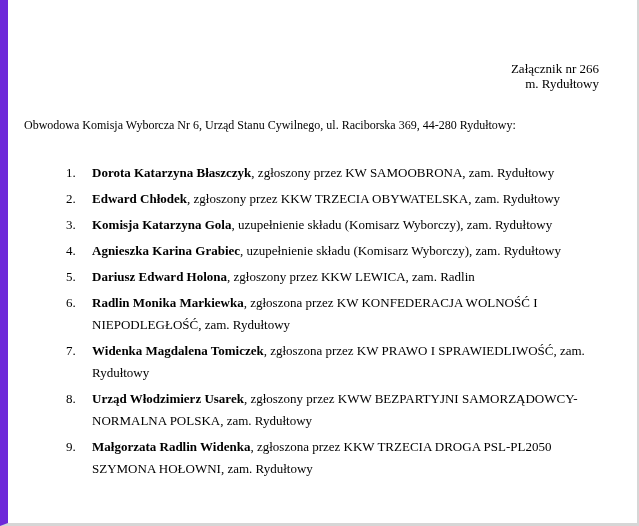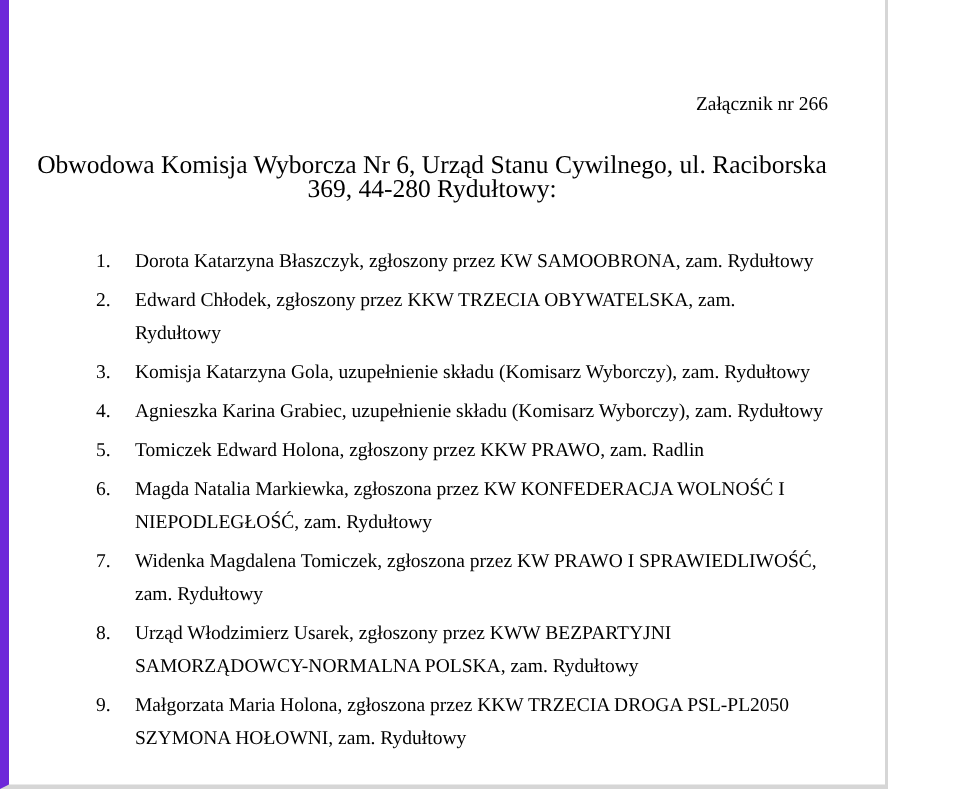--- a/index.html
+++ b/index.html
@@ -12,42 +12,41 @@
     background: #ffffff;
     font-family: "Liberation Serif", "DejaVu Serif", serif;
     color: #000000;
     overflow: hidden;
     position: relative;
   }
   .page {
     position: absolute;
     top: 0;
     left: 0;
-    width: 592px;
+    width: 639px;
     height: 526px;
     background: #ffffff;
-    border-left: 6px solid #6d28d9;
+    border-left: 8px solid #6d28d9;
     border-right: 2px solid #d6d6d6;
     border-bottom: 3px solid #d6d6d6;
     box-sizing: border-box;
   }
   .attachment-block {
     margin-top: 61px;
     margin-right: 38px;
     text-align: right;
     font-size: 13px;
     line-height: 15px;
   }
   .heading {
     margin-top: 26px;
     margin-left: 16px;
     margin-right: 36px;
-    font-size: 17px;
+    font-size: 12px;
     line-height: 16px;
-    text-align: center;
   }
   .member-list {
     margin-top: 29px;
     margin-left: 58px;
     margin-right: 40px;
   }
   .member-row {
     display: flex;
     align-items: flex-start;
     font-size: 13px;
@@ -55,30 +54,31 @@
     margin-bottom: 4px;
   }
   .member-num {
     width: 26px;
     flex: 0 0 26px;
   }
   .member-text {
     flex: 1;
   }
   .member-name {
-    font-weight: normal;
+    font-weight: bold;
   }
 </style>
 </head>
 <body>
 
 <div class="page">
 
   <div class="attachment-block">
     <div>Załącznik nr 266</div>
+    <div>m. Rydułtowy</div>
   </div>
 
   <div class="heading">Obwodowa Komisja Wyborcza Nr 6, Urząd Stanu Cywilnego, ul. Raciborska 369, 44-280 Rydułtowy:</div>
 
   <div class="member-list">
 
     <div class="member-row">
       <span class="member-num">1.</span>
       <span class="member-text"><span class="member-name">Dorota Katarzyna Błaszczyk</span><span>, zgłoszony przez KW SAMOOBRONA, zam. Rydułtowy</span></span>
     </div>
@@ -93,38 +93,38 @@
       <span class="member-text"><span class="member-name">Komisja Katarzyna Gola</span><span>, uzupełnienie składu (Komisarz Wyborczy), zam. Rydułtowy</span></span>
     </div>
 
     <div class="member-row">
       <span class="member-num">4.</span>
       <span class="member-text"><span class="member-name">Agnieszka Karina Grabiec</span><span>, uzupełnienie składu (Komisarz Wyborczy), zam. Rydułtowy</span></span>
     </div>
 
     <div class="member-row">
       <span class="member-num">5.</span>
-      <span class="member-text"><span class="member-name">Tomiczek Edward Holona</span><span>, zgłoszony przez KKW PRAWO, zam. Radlin</span></span>
+      <span class="member-text"><span class="member-name">Dariusz Edward Holona</span><span>, zgłoszony przez KKW LEWICA, zam. Radlin</span></span>
     </div>
 
     <div class="member-row">
       <span class="member-num">6.</span>
-      <span class="member-text"><span class="member-name">Magda Natalia Markiewka</span><span>, zgłoszona przez KW KONFEDERACJA WOLNOŚĆ I NIEPODLEGŁOŚĆ, zam. Rydułtowy</span></span>
+      <span class="member-text"><span class="member-name">Radlin Monika Markiewka</span><span>, zgłoszona przez KW KONFEDERACJA WOLNOŚĆ I NIEPODLEGŁOŚĆ, zam. Rydułtowy</span></span>
     </div>
 
     <div class="member-row">
       <span class="member-num">7.</span>
       <span class="member-text"><span class="member-name">Widenka Magdalena Tomiczek</span><span>, zgłoszona przez KW PRAWO I SPRAWIEDLIWOŚĆ, zam. Rydułtowy</span></span>
     </div>
 
     <div class="member-row">
       <span class="member-num">8.</span>
       <span class="member-text"><span class="member-name">Urząd Włodzimierz Usarek</span><span>, zgłoszony przez KWW BEZPARTYJNI SAMORZĄDOWCY-NORMALNA POLSKA, zam. Rydułtowy</span></span>
     </div>
 
     <div class="member-row">
       <span class="member-num">9.</span>
-      <span class="member-text"><span class="member-name">Małgorzata Maria Holona</span><span>, zgłoszona przez KKW TRZECIA DROGA PSL-PL2050 SZYMONA HOŁOWNI, zam. Rydułtowy</span></span>
+      <span class="member-text"><span class="member-name">Małgorzata Radlin Widenka</span><span>, zgłoszona przez KKW TRZECIA DROGA PSL-PL2050 SZYMONA HOŁOWNI, zam. Rydułtowy</span></span>
     </div>
 
   </div>
 
 </div>
 
 </body></html>

